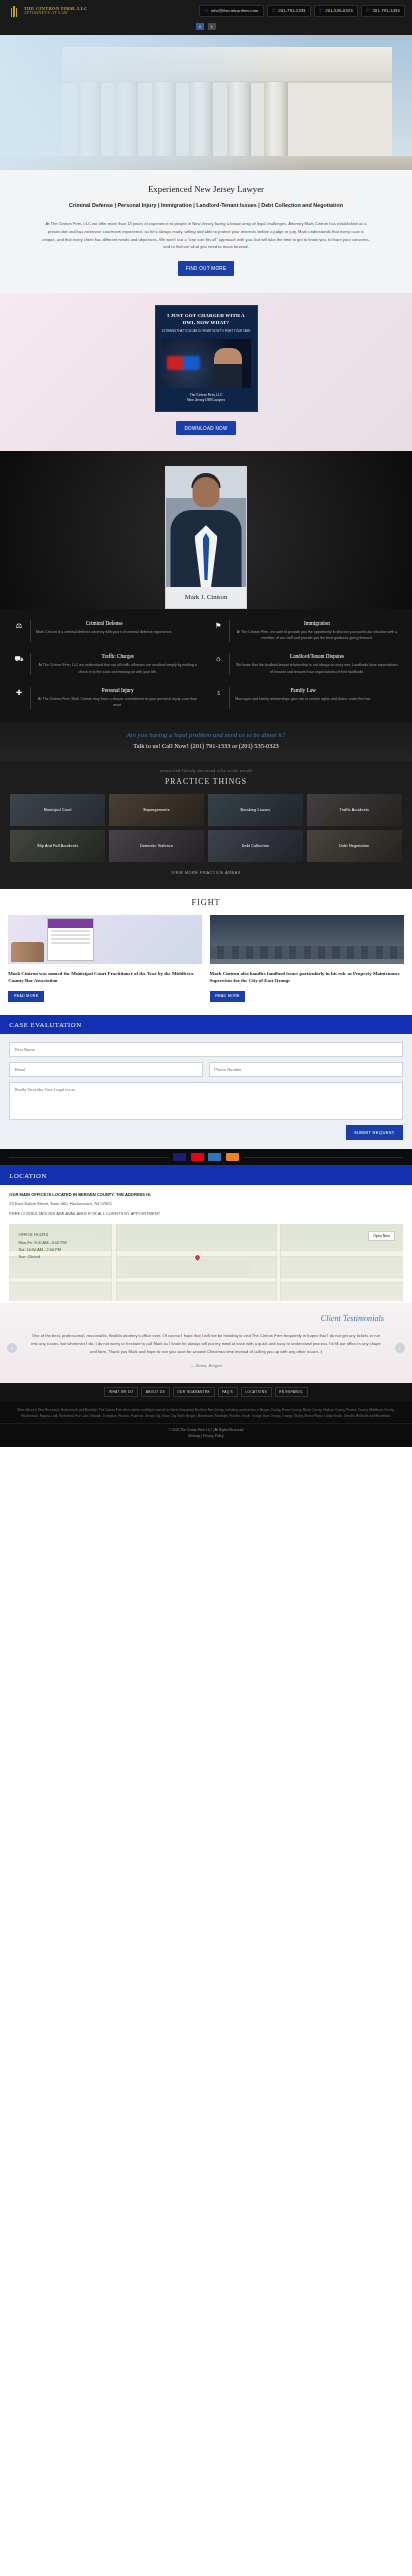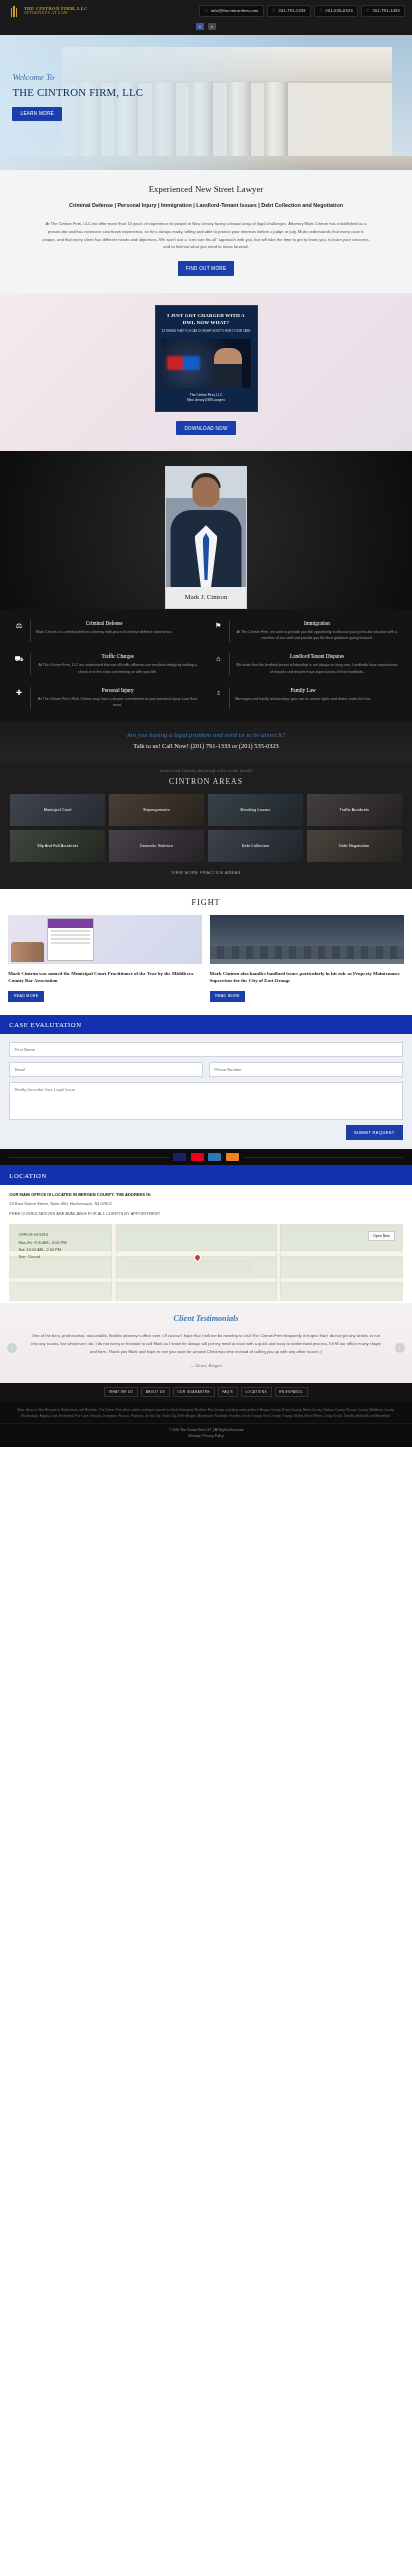--- a/index.html
+++ b/index.html
@@ -400,21 +400,21 @@
     font-size: 3.6px; padding: 2.1px 3.6px; border: 0.5px solid #ccc;
   }
 
   
   .testi {
     background: linear-gradient(180deg,#f6f1f3,#efe9ec);
     padding: 11.3px 28px 14.4px; text-align: center; position: relative;
   }
   .testi h2 {
     font-family: "Liberation Serif", serif; font-style: italic;
-    color: #3f7ab5; font-size: 8.2px; margin-bottom: 8.2px; font-weight: bold;
+    color: #3f7ab5; font-size: 8.2px; margin-bottom: 8.2px; font-weight: normal; text-align: right;
   }
   .testi p { font-size: 4.1px; line-height: 2; color: #555; }
   .testi .author { margin-top: 7.2px; font-size: 4.1px; color: #777; font-style: italic; }
   .arrow {
     position: absolute; top: 50%; width: 10.3px; height: 10.3px; border-radius: 50%;
     background: #cdd3da; color: #fff; font-size: 5.2px; line-height: 10.3px;
   }
   .arrow.l { left: 7.2px; }
   .arrow.r { right: 7.2px; }
 
@@ -485,29 +485,24 @@
     <div class="cols2">
       <span></span>
         <span></span>
         <span></span>
         <span></span>
         <span></span>
         <span></span>
     </div>
     <div class="steps"></div>
     <div class="overlay"></div>
-    <div class="hero-text">
-      <div class="hero-welcome">Welcome To</div>
-      <div class="hero-title">THE CINTRON FIRM, LLC</div>
-      <button class="btn-blue">LEARN MORE</button>
-    </div>
   </div>
 
   <div class="intro">
-    <h2>Experienced New Street Lawyer</h2>
+    <h2>Experienced New Jersey Lawyer</h2>
     <div class="practice-line">Criminal Defense | Personal Injury | Immigration | Landlord-Tenant Issues | Debt Collection and Negotiation</div>
     <p>At The Cintron Firm, LLC we offer more than 14 years of experience to people in New Jersey facing a broad array of legal challenges. Attorney Mark Cintron has established as a prosecutor and has extensive courtroom experience, so he's always ready, willing and able to protect your interests before a judge or jury. Mark understands that every case is unique, and that every client has different needs and objectives. We won't use a "one size fits all" approach with you, but will take the time to get to know you, to learn your concerns, and to find out what you need to move forward.</p>
     <button class="btn-blue">FIND OUT MORE</button>
   </div>
 
   <div class="dwi">
     <div class="book">
       <h3>I JUST GOT CHARGED WITH A DWI, NOW WHAT?</h3>
       <div class="sub">23 THINGS THAT YOU CAN DO RIGHT NOW TO FIGHT YOUR CASE</div>
       <div class="photo">
@@ -583,21 +578,21 @@
     </div>
   </div>
 
   <div class="callband">
     <div class="q">Are you having a legal problem and need us to be about it?</div>
     <div class="p">Talk to us! Call Now! (201) 791-1333 or (201) 535-0323</div>
   </div>
 
   <div class="practice">
     <div class="tag">unmarried falsely deceived silis cards would</div>
-    <h2>CINTRON AREAS</h2>
+    <h2>PRACTICE THINGS</h2>
     <div class="pa-grid">
       <div class="pa-cell" style="background:linear-gradient(135deg,#6b7585,#3e4550)">
           <div class="ov"></div>
           <span>Municipal Court</span>
         </div>
       <div class="pa-cell" style="background:linear-gradient(135deg,#7d6a58,#40362c)">
           <div class="ov"></div>
           <span>Expungements</span>
         </div>
       <div class="pa-cell" style="background:linear-gradient(135deg,#5d6f7a,#313c44)">

